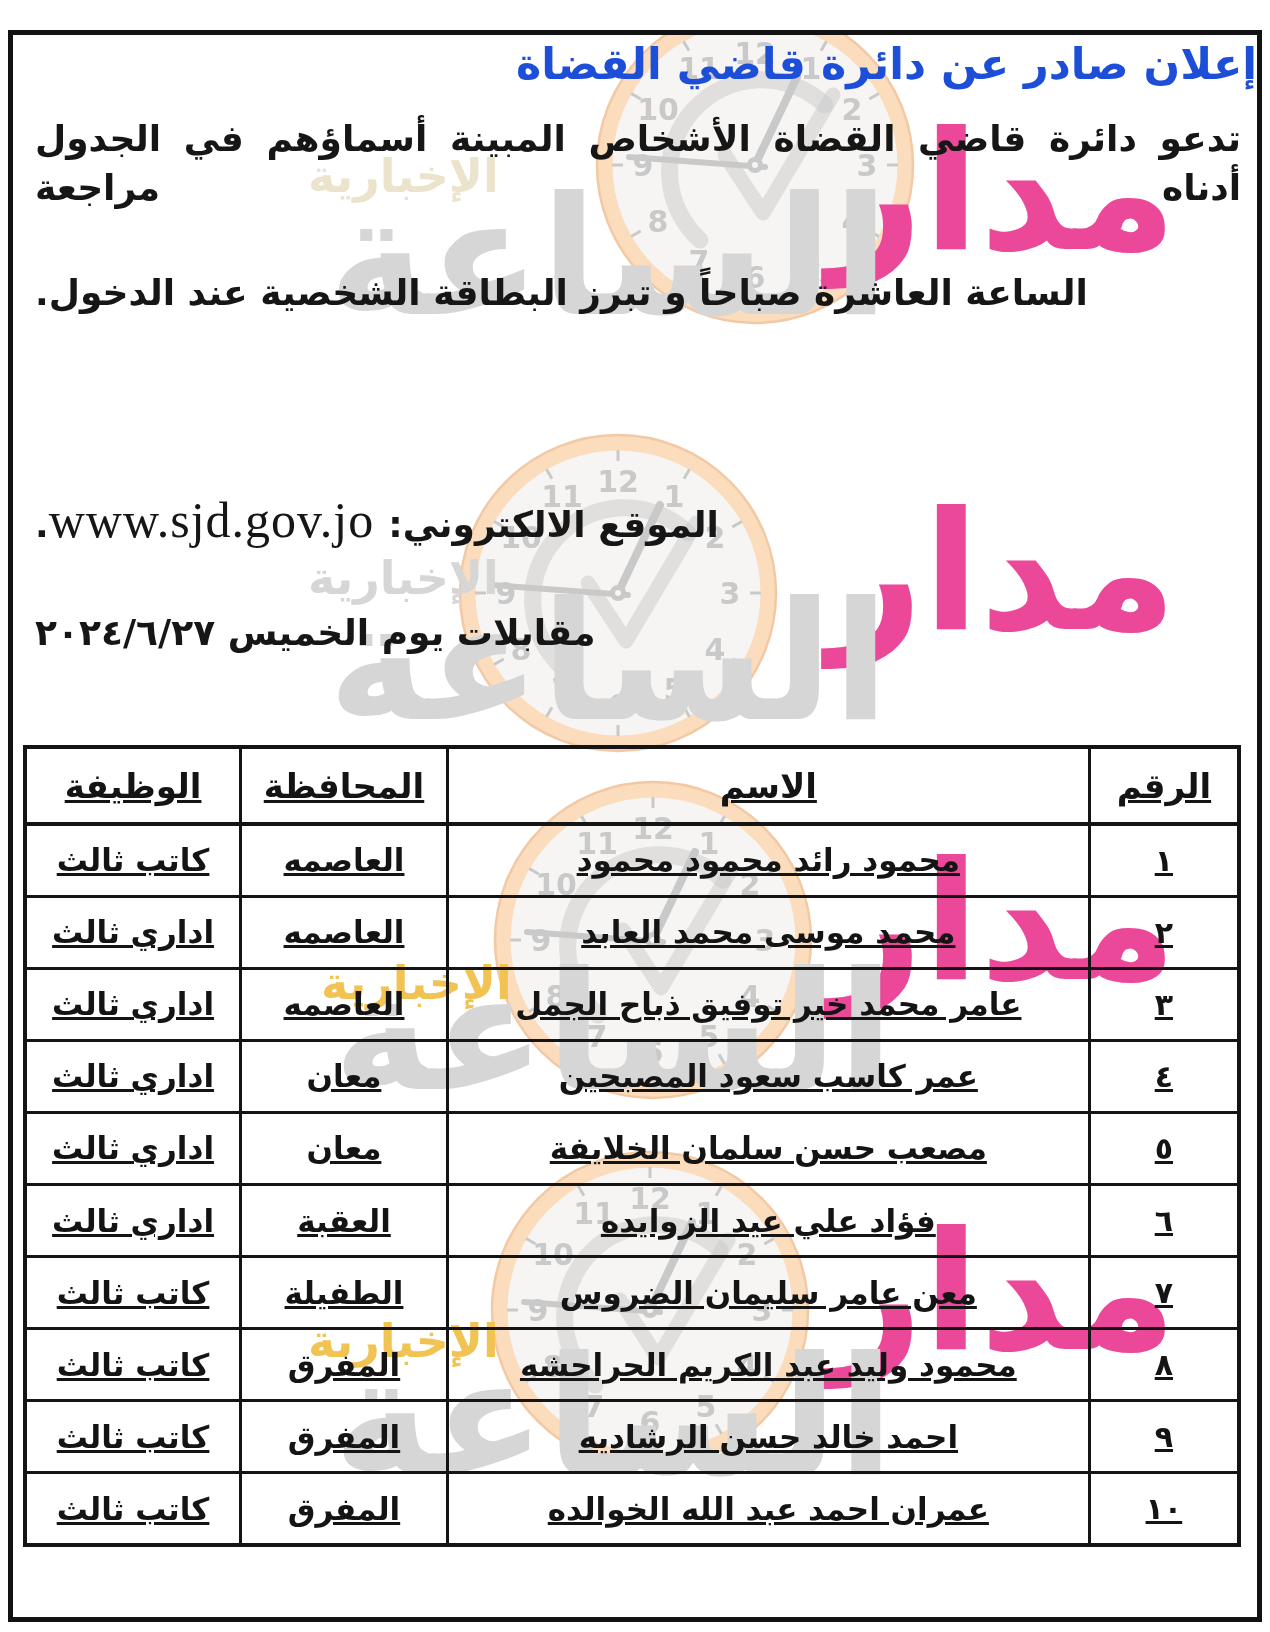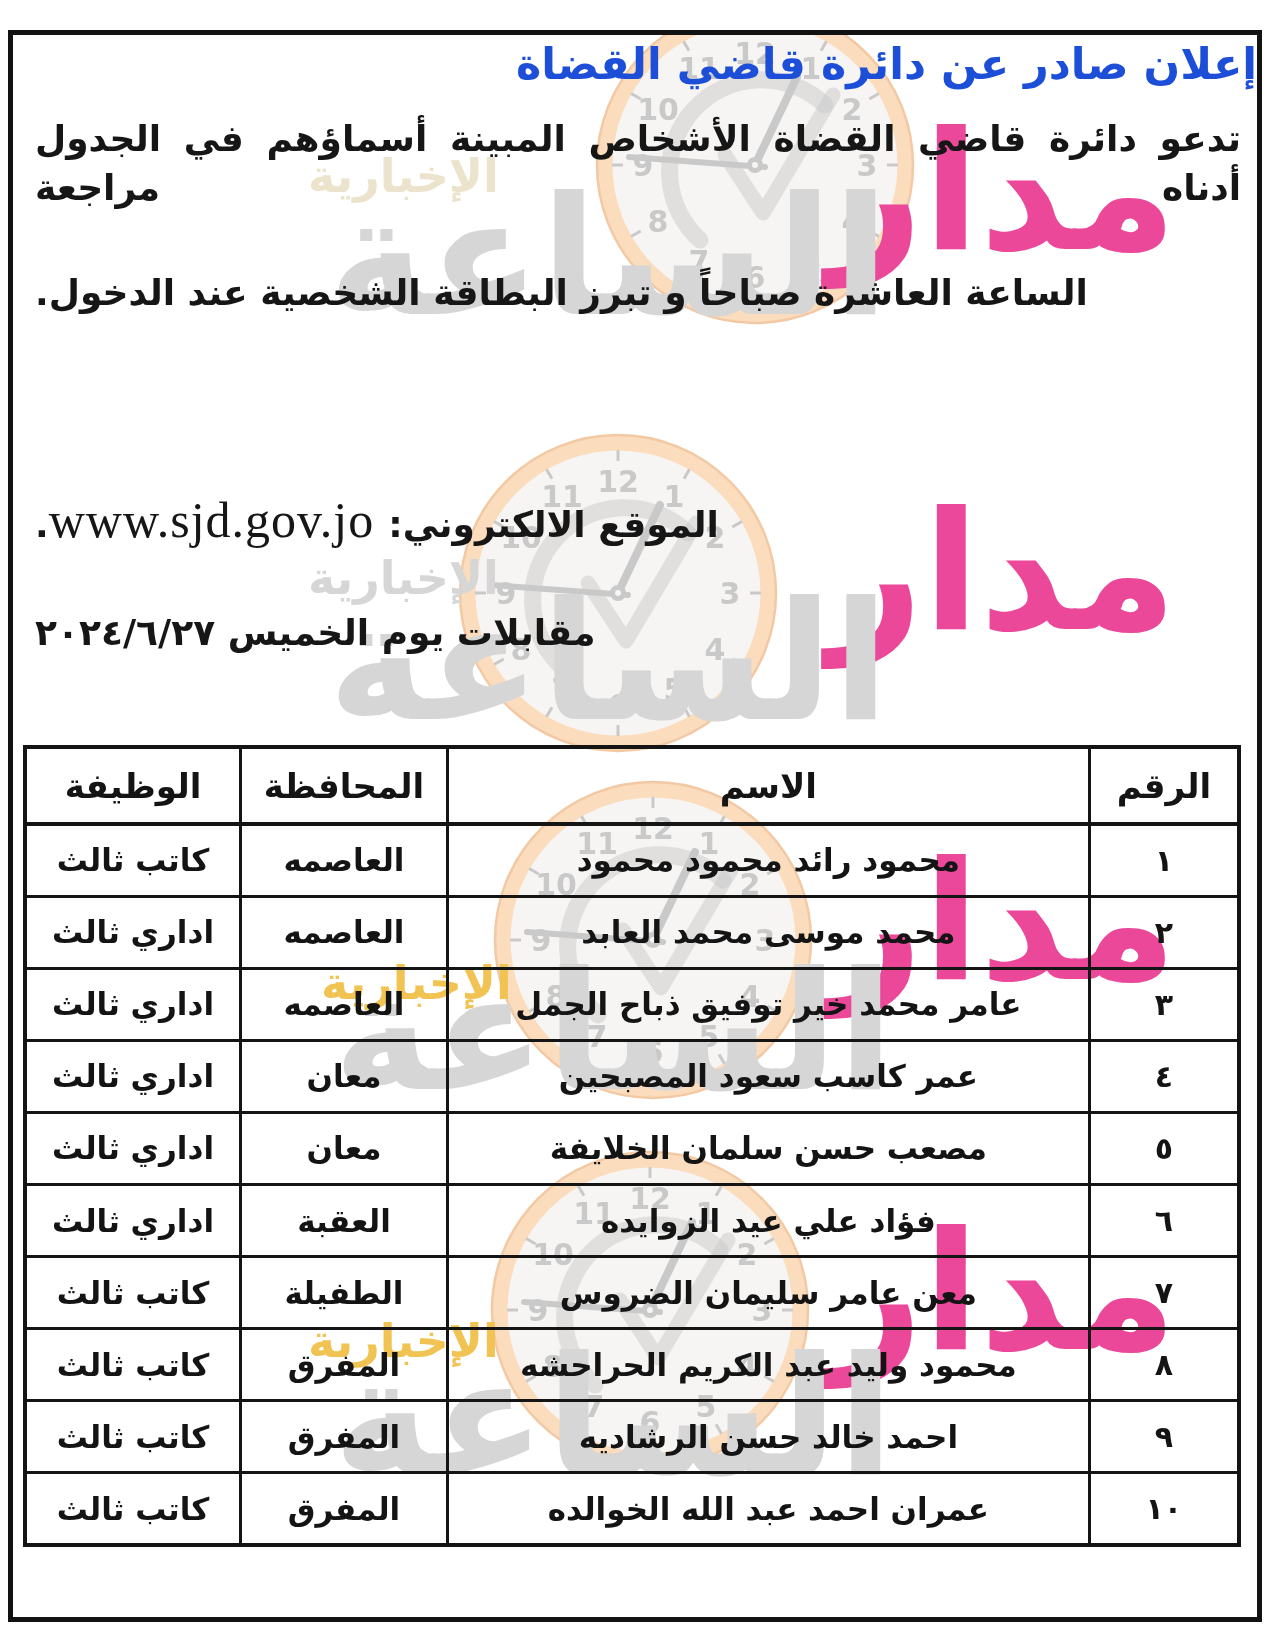--- a/index.html
+++ b/index.html
@@ -44,21 +44,21 @@
     font-family:"Liberation Serif", serif;font-size:50px;font-weight:normal;
     margin-right:14px;letter-spacing:1px;
   }
   .tbl{
     position:absolute;left:10px;right:16px;top:710px;height:802px;
     border-collapse:collapse;table-layout:fixed;background:transparent;
     border:4px solid #141414;
   }
   .tbl th,.tbl td{
     border:3px solid #141414;text-align:center;vertical-align:middle;
-    font-weight:bold;color:#141414;padding:0 6px;
+    font-weight:bold;color:#141414;padding:0 6px;text-decoration:underline;
   }
   .tbl thead tr{height:77px}
   .tbl tbody tr{height:71px}
   .tbl th{font-size:34px;border-bottom-width:4px}
   .tbl td{font-size:31px}
   .tbl td:first-child{font-size:30px}
 </style>
 </head>
 <body>
 

